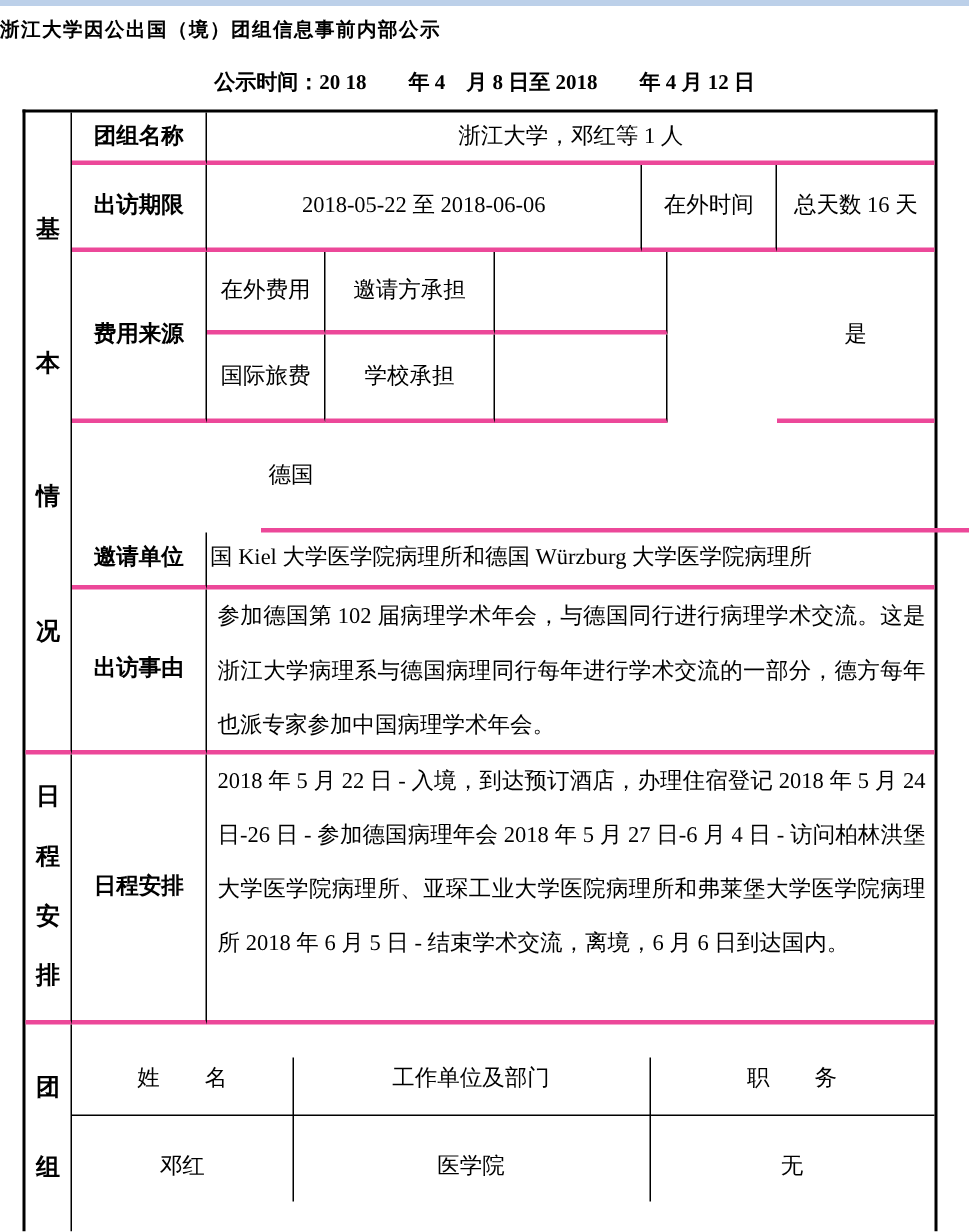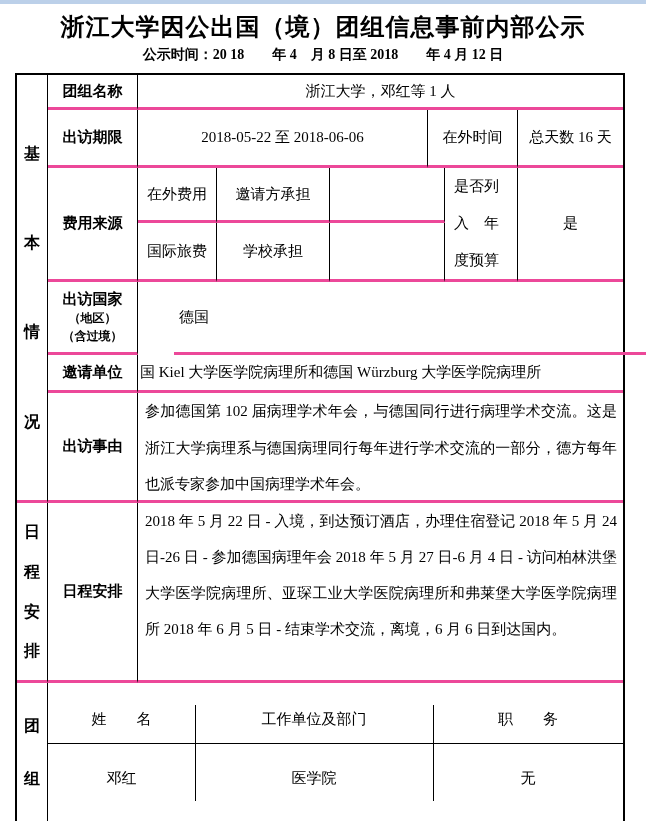--- a/index.html
+++ b/index.html
@@ -1,22 +1,22 @@
 <!DOCTYPE html>
 <html><head>
 <meta charset="utf-8">
 <style>
   * { margin:0; padding:0; box-sizing:border-box; }
   html,body { width:646px; height:821px; background:#ffffff; overflow:hidden; }
   body { font-family:"Liberation Serif","DejaVu Serif",serif; color:#000; position:relative; }
 
   .top-strip { position:absolute; left:0; top:0; width:646px; height:4px; }
 
-  .doc-title { position:absolute; left:0; top:11px; width:646px; text-align:center;
-               font-size:24px; font-weight:bold; letter-spacing:1px; }
+  .doc-title { position:absolute; left:0; top:11px; width:646px; text-align:left;
+               font-size:13px; font-weight:bold; letter-spacing:1px; }
   .doc-subtitle { position:absolute; left:0; top:46px; width:646px; text-align:center;
                   font-size:14px; font-weight:bold; }
 
   .form-table { position:absolute; left:15px; top:73px; width:610px; height:748px;
                 border:2px solid #000; border-bottom:none; }
 
   .cell { position:absolute; display:flex; align-items:center; justify-content:center;
           font-size:15px; line-height:1.35; text-align:center; overflow:hidden; }
   .br { border-right:1px solid #000; }
   .bb { border-bottom:3px solid #ec4899; }
@@ -65,32 +65,22 @@
   <div class="cell br bb" style="left:411px;top:35px;width:90px;height:58px;">在外时间</div>
   <div class="cell bb" style="left:501px;top:35px;width:105px;height:58px;">总天数 16 天</div>
 
   <div class="cell br bb" style="left:121px;top:93px;width:79px;height:55px;">在外费用</div>
   <div class="cell lbl br bb" style="left:31px;top:93px;width:90px;height:114px;">费用来源</div>
   <div class="cell br bb" style="left:200px;top:93px;width:113px;height:55px;">邀请方承担</div>
   <div class="cell br bb" style="left:313px;top:93px;width:115px;height:55px;"></div>
   <div class="cell br bb" style="left:121px;top:148px;width:79px;height:59px;">国际旅费</div>
   <div class="cell br bb" style="left:200px;top:148px;width:113px;height:59px;">学校承担</div>
   <div class="cell br bb" style="left:313px;top:148px;width:115px;height:59px;"></div>
-  <div class="cell stack br bb" style="left:428px;top:93px;width:73px;height:114px;line-height:2.45;align-items:flex-start;padding-left:9px;text-align:left;">
-    <span>是否列</span>
-    <span>入　年</span>
-    <span>度预算</span>
-  </div>
   <div class="cell bb" style="left:501px;top:93px;width:105px;height:114px;">是</div>
 
-  <div class="cell stack lbl br bb" style="left:31px;top:207px;width:90px;height:73px;">
-    <span>出访国家</span>
-    <span class="small">（地区）</span>
-    <span class="small">（含过境）</span>
-  </div>
   <div class="cell left bb" style="left:121px;top:207px;width:485px;height:73px;padding-left:5px;margin-left:36px;">德国</div>
 
   <div class="cell lbl br bb" style="left:31px;top:280px;width:90px;height:38px;">邀请单位</div>
   <div class="cell left bb" style="left:121px;top:280px;width:485px;height:38px;padding-left:2px;">国 Kiel 大学医学院病理所和德国 Würzburg 大学医学院病理所</div>
 
   <div class="cell lbl br bb" style="left:31px;top:318px;width:90px;height:110px;">出访事由</div>
   <div class="cell bb para" style="left:121px;top:318px;width:485px;height:110px;line-height:36.6px;">参加德国第 102 届病理学术年会，与德国同行进行病理学术交流。这是浙江大学病理系与德国病理同行每年进行学术交流的一部分，德方每年也派专家参加中国病理学术年会。</div>
 
   <div class="cell lbl br bb" style="left:31px;top:428px;width:90px;height:180px;">日程安排</div>
   <div class="cell bb para" style="left:121px;top:428px;width:485px;height:180px;line-height:36px;">2018 年 5 月 22 日 - 入境，到达预订酒店，办理住宿登记 2018 年 5 月 24 日-26 日 - 参加德国病理年会 2018 年 5 月 27 日-6 月 4 日 - 访问柏林洪堡大学医学院病理所、亚琛工业大学医院病理所和弗莱堡大学医学院病理所 2018 年 6 月 5 日 - 结束学术交流，离境，6 月 6 日到达国内。</div>

